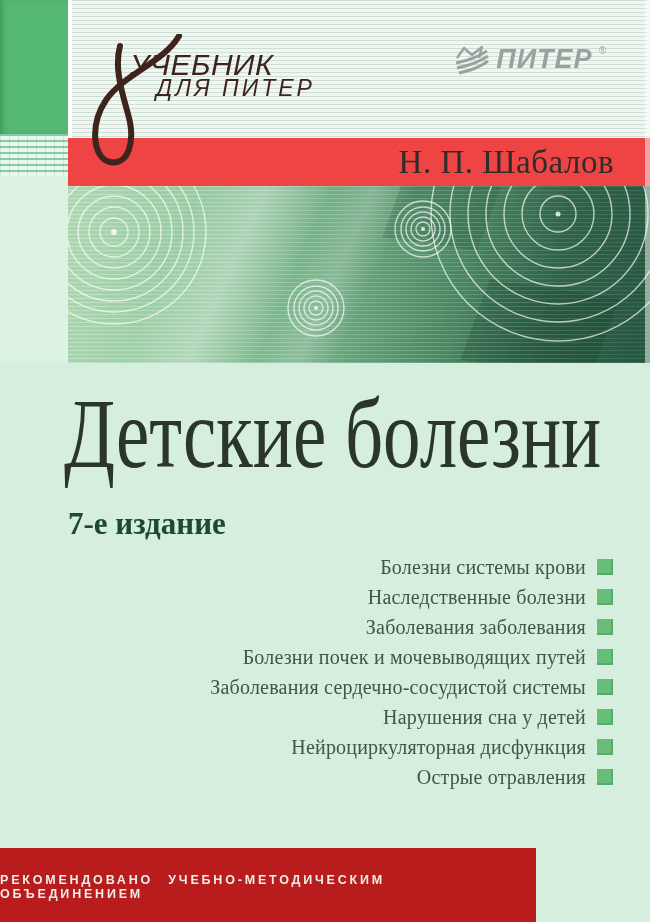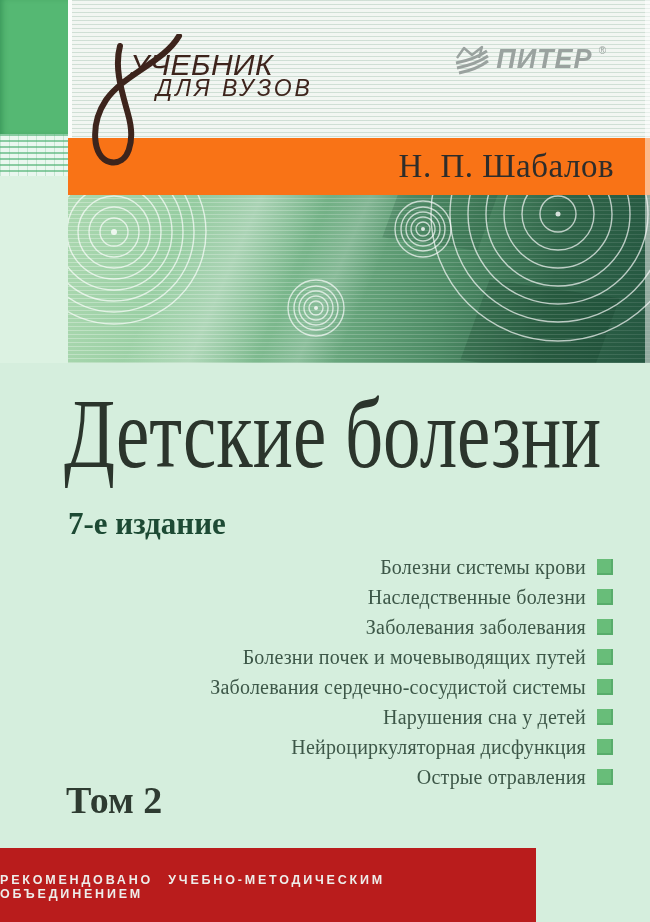--- a/index.html
+++ b/index.html
@@ -15,22 +15,22 @@
     background-color:#eaf7ef;
     background-image:
       repeating-linear-gradient(180deg, rgba(85,180,120,.65) 0 2px, transparent 2px 6px),
       repeating-linear-gradient(90deg, rgba(85,180,120,.25) 0 1px, transparent 1px 9px); }
   .left-mint { position:absolute; left:0; top:176px; width:68px; height:187px; background:#dcf2e2; }
 
   
   .banner { position:absolute; left:68px; top:0; width:582px; height:186px;
     background-color:#f2f6f2; border-left:4px solid #fbfdfb; box-sizing:border-box;
     background-image:repeating-linear-gradient(180deg, rgba(150,185,165,.38) 0 1px, transparent 1px 4px); }
-  .author-band { position:absolute; left:68px; top:138px; width:582px; height:57px;
-    background:#f97316; display:flex; align-items:center; justify-content:flex-end;
+  .author-band { position:absolute; left:68px; top:138px; width:582px; height:48px;
+    background:#ef4444; display:flex; align-items:center; justify-content:flex-end;
     padding-right:36px; box-sizing:border-box; z-index:2; }
   .author-band .author { font-size:33px; color:#2e2d2b; letter-spacing:.5px; }
 
   
   .series-logo { position:absolute; left:0; top:0; width:360px; height:186px; z-index:4; pointer-events:none; }
   .series-line1 { position:absolute; left:130px; top:48px;
     font-family:"Liberation Sans","DejaVu Sans",sans-serif; font-style:italic; font-weight:400;
     font-size:30px; letter-spacing:.5px; color:#3d241c; }
   .series-line2 { position:absolute; left:156px; top:75px;
     font-family:"Liberation Sans","DejaVu Sans",sans-serif; font-style:italic; font-weight:400;
@@ -93,21 +93,21 @@
 
   <div class="author-band">
     <span class="author">Н. П. Шабалов</span>
   </div>
 
   <div class="series-logo">
     <svg class="u-swash" width="110" height="140" viewBox="0 0 110 140">
       <path d="M 95 2 C 80 28 40 40 22 66 C 6 90 8 124 26 128 C 44 132 52 108 44 80 C 38 58 30 34 36 12" fill="none" stroke="#3d241c" stroke-width="6" stroke-linecap="round"></path>
     </svg>
     <span class="series-line1">УЧЕБНИК</span>
-    <span class="series-line2">ДЛЯ ВУЗОВ</span>
+    <span class="series-line2">ДЛЯ ПИТЕР</span>
   </div>
 
   <div class="piter-logo">
     <svg width="36" height="30" viewBox="0 0 36 30">
       <path d="M3 13 L10 3 L18 10 L28 2 L25 13" fill="none" stroke="#9aa29f" stroke-width="2.4" stroke-linejoin="round"></path>
       <path d="M2 18 C 12 16 24 12 33 6" fill="none" stroke="#9aa29f" stroke-width="3"></path>
       <path d="M3 23 C 13 21 25 17 34 11" fill="none" stroke="#9aa29f" stroke-width="3"></path>
       <path d="M5 28 C 15 26 26 22 34 16" fill="none" stroke="#9aa29f" stroke-width="3"></path>
     </svg>
     <span class="piter-name">ПИТЕР</span>
@@ -189,19 +189,18 @@
       <div class="topic-row">
         <span class="topic-label">Нейроциркуляторная дисфункция</span>
         <span class="topic-bullet"></span>
       </div>
       <div class="topic-row">
         <span class="topic-label">Острые отравления</span>
         <span class="topic-bullet"></span>
       </div>
     </div>
 
-  <div class="volume">Том 2</div>
 
   <div class="footer-bar">
     <span class="footer-text">РЕКОМЕНДОВАНО УЧЕБНО-МЕТОДИЧЕСКИМ ОБЪЕДИНЕНИЕМ</span>
   </div>
 
 </div>
 
 </body></html>

